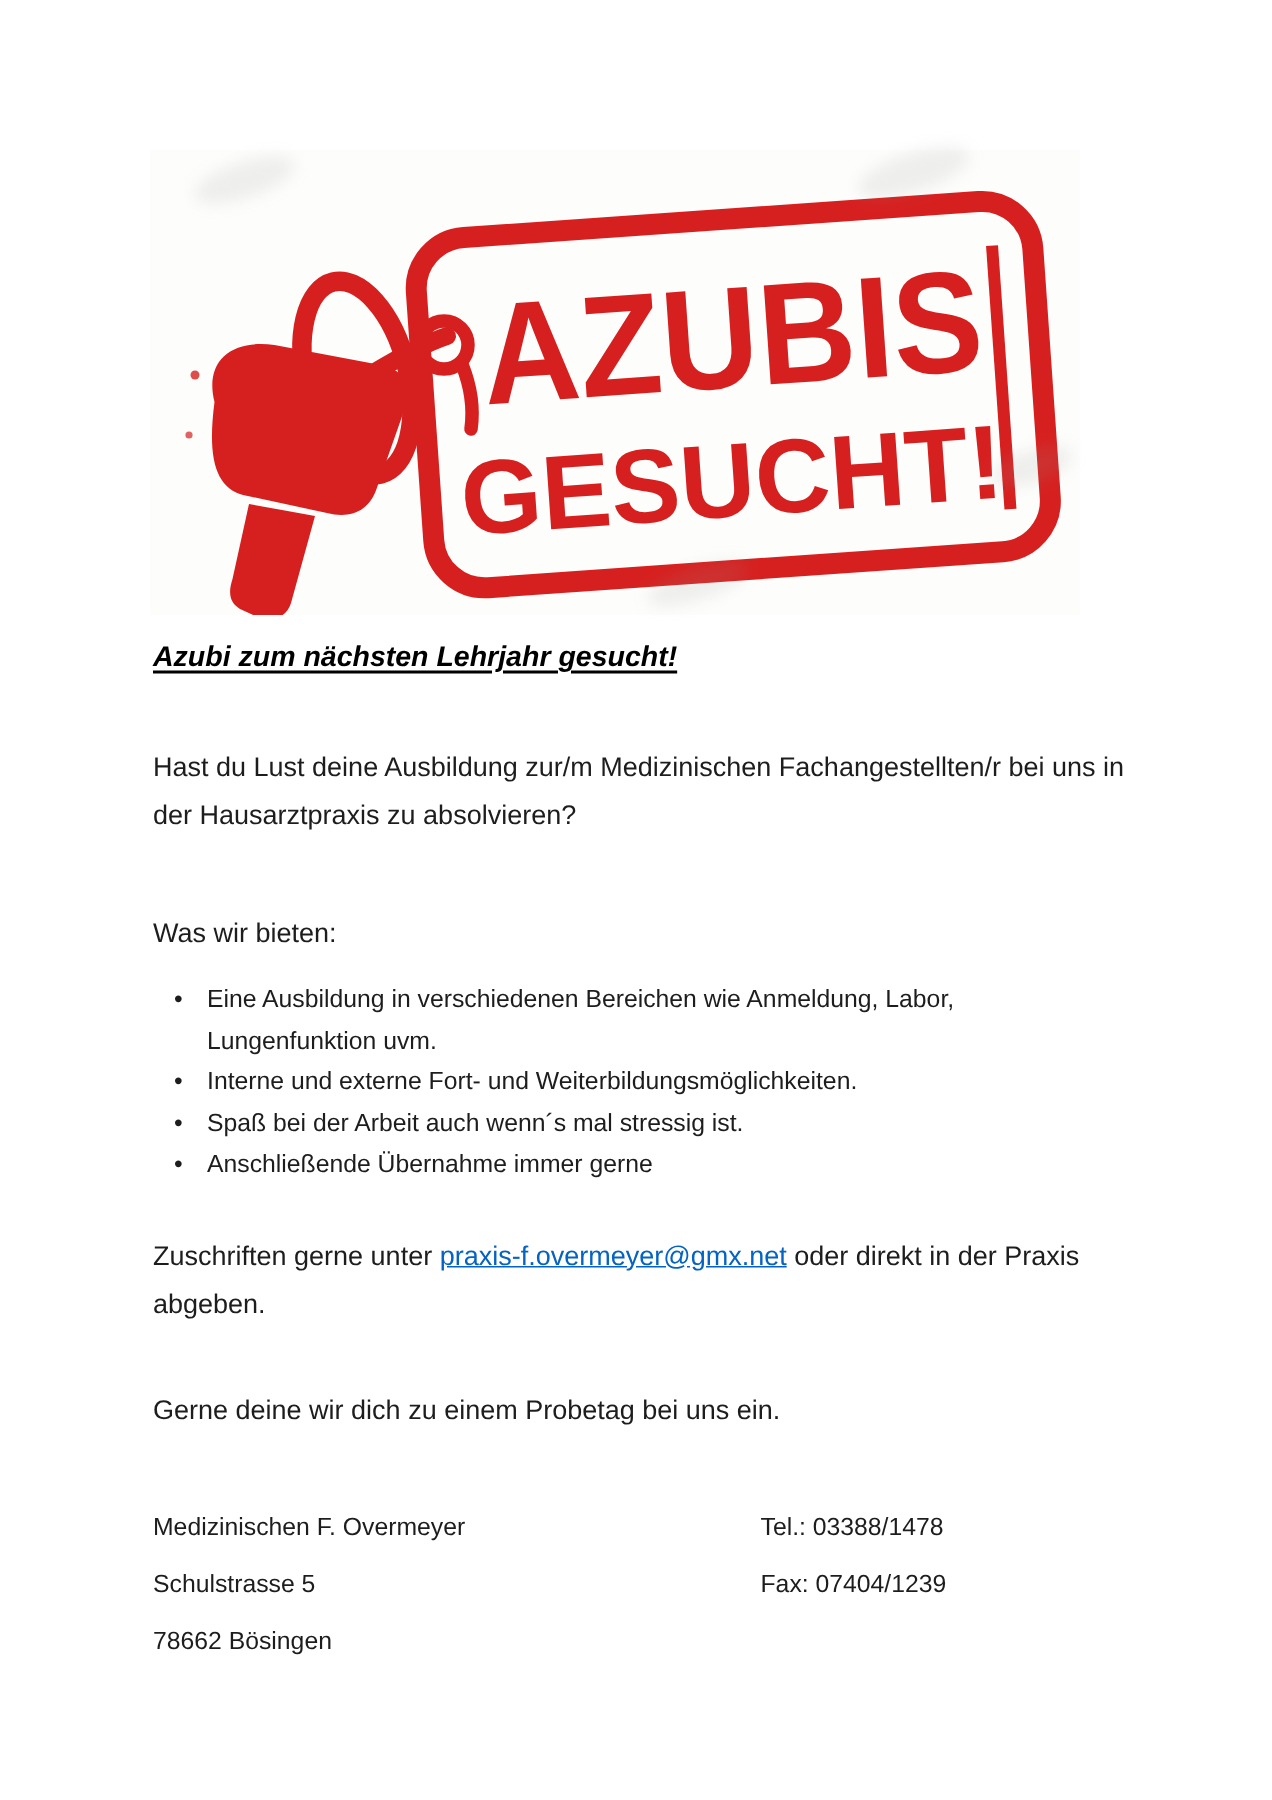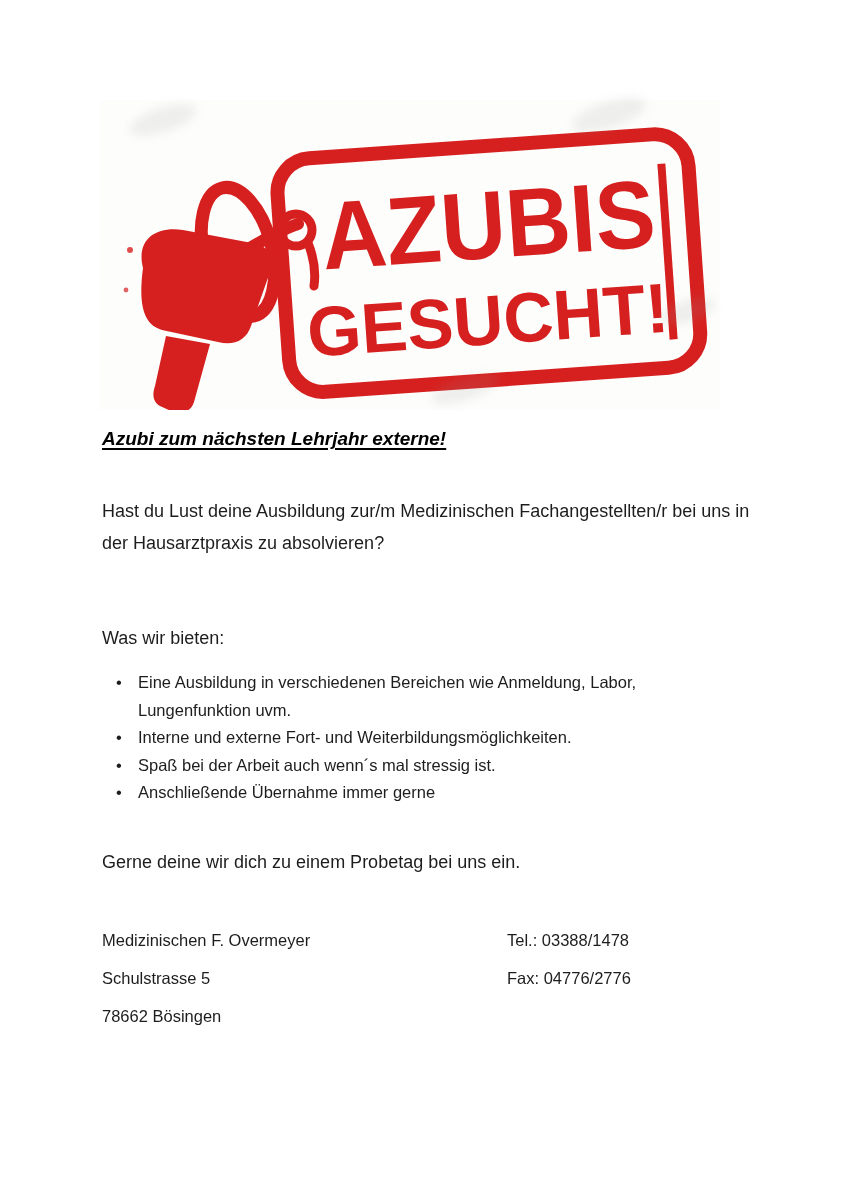--- a/index.html
+++ b/index.html
@@ -51,21 +51,21 @@
     text-decoration-thickness: 2px;
     color: #000000;
   }
   .para {
     margin: 0;
     font-size: 18px;
     line-height: 32px;
     max-width: 660px;
   }
   .intro      { margin-top: 45px; }
-  .offers-title { margin-top: 63px; }
+  .offers-title { margin-top: 47px; }
   .offers-list {
     margin: 15px 0 0 0;
     padding: 0 0 0 36px;
     list-style: none;
     max-width: 600px;
   }
   .offers-list li {
     position: relative;
     font-size: 16.5px;
     line-height: 27.5px;
@@ -125,21 +125,21 @@
                  C53,302 52,295 55,286 Z" fill="#d6201f"></path>
         <circle cx="30" cy="150" r="3" fill="#d6201f" opacity="0.8"></circle>
         <circle cx="26" cy="190" r="2.4" fill="#d6201f" opacity="0.7"></circle>
         <circle cx="100" cy="122" r="3" fill="#d6201f" opacity="0.8"></circle>
       </g>
     </svg>
   </div>
 
   <div class="content">
 
-    <h1 class="heading">Azubi zum nächsten Lehrjahr externe!</h1>
+    <h1 class="heading">Azubi zum nächsten Lehrjahr gesucht!</h1>
 
     <p class="para intro">Hast du Lust deine Ausbildung zur/m Medizinischen Fachangestellten/r bei uns in der Hausarztpraxis zu absolvieren?</p>
 
     <p class="para offers-title">Was wir bieten:</p>
 
     <ul class="offers-list">
       <li>
         <span class="bullet-dot">•</span>
         <span>Eine Ausbildung in verschiedenen Bereichen wie Anmeldung, Labor, Lungenfunktion uvm.</span>
       </li>
@@ -150,31 +150,32 @@
       <li>
         <span class="bullet-dot">•</span>
         <span>Spaß bei der Arbeit auch wenn´s mal stressig ist.</span>
       </li>
       <li>
         <span class="bullet-dot">•</span>
         <span>Anschließende Übernahme immer gerne</span>
       </li>
     </ul>
 
+    <p class="para apply"><span>Zuschriften gerne unter </span><a class="email-link">praxis-f.overmeyer@gmx.net</a><span> oder direkt in der Praxis abgeben.</span></p>
 
     <p class="para probetag">Gerne deine wir dich zu einem Probetag bei uns ein.</p>
 
     <div class="contact">
       <div class="contact-row">
         <span>Medizinischen F. Overmeyer</span>
         <span>Tel.: 03388/1478</span>
       </div>
       <div class="contact-row">
         <span>Schulstrasse 5</span>
-        <span>Fax: 04776/2776</span>
+        <span>Fax: 07404/1239</span>
       </div>
       <div class="contact-row">
         <span>78662 Bösingen</span>
         <span></span>
       </div>
     </div>
 
   </div>
 </div>
 

